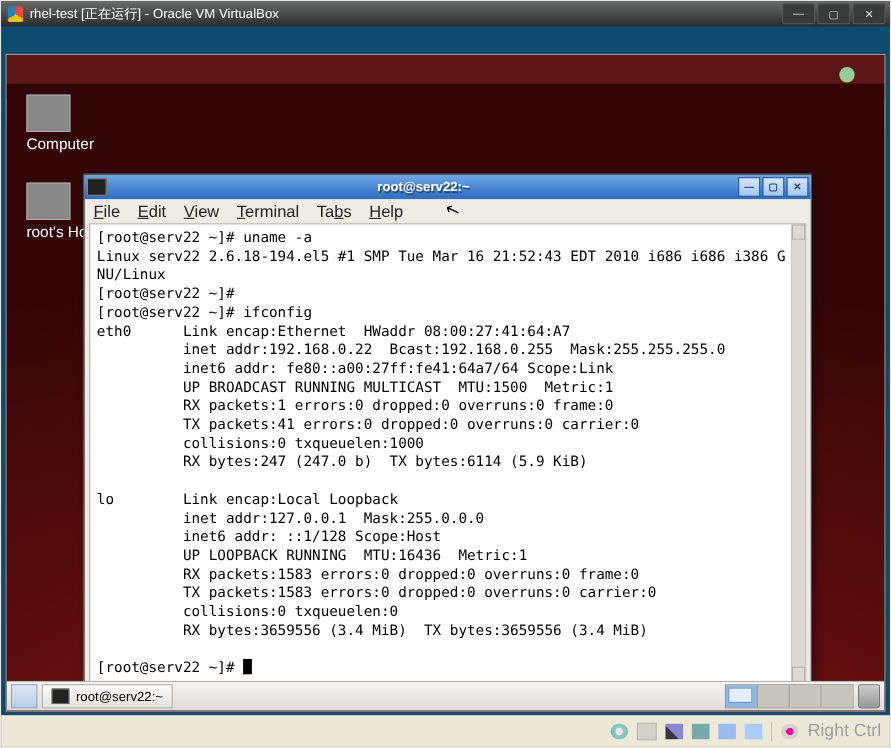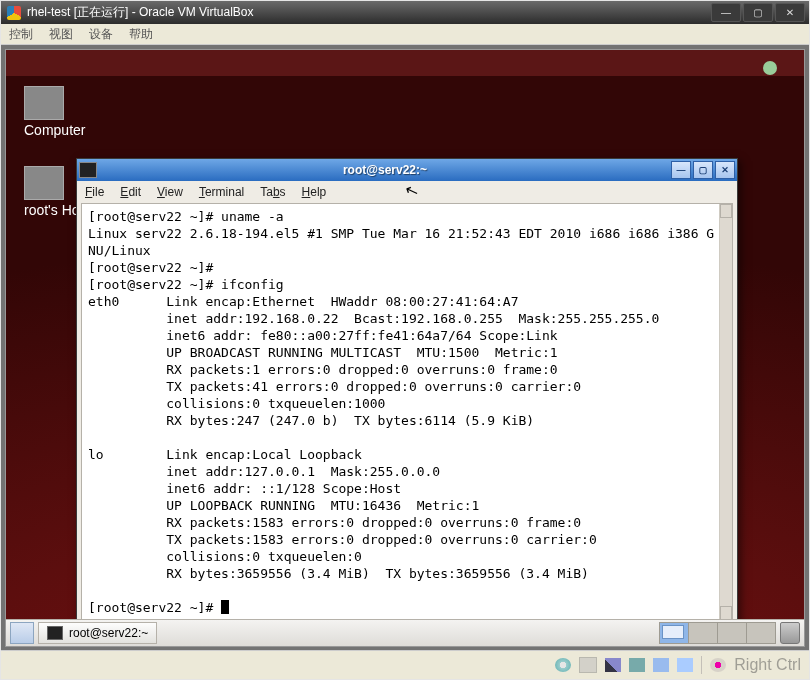--- a/index.html
+++ b/index.html
@@ -1,16 +1,16 @@
 <!DOCTYPE html>
 <html><head>
 <meta charset="utf-8">
 <style>
   html,body{margin:0;padding:0;font-family:"Tahoma","Segoe UI",sans-serif;font-size:12px;background:#fff;}
-  .vm-window{width:810px;height:680px;background:#737373;position:relative;overflow:hidden;border:1px solid #e5e5e5;box-sizing:border-box;}
+  .vm-window{width:810px;height:680px;background:#0c4a6e;position:relative;overflow:hidden;border:1px solid #e5e5e5;box-sizing:border-box;}
 
   
   .vb-titlebar{height:23px;background:linear-gradient(#6a6a6a,#2c2c2c);display:flex;align-items:center;color:#fff;padding-left:6px;font-size:12px;}
   .vb-titlebar .cube{width:14px;height:14px;display:inline-block;margin-right:6px;
     background:conic-gradient(#e74c3c 0 33%,#f1c40f 33% 66%,#2980b9 66% 100%);border-radius:2px;}
   .vb-title-txt{flex:1;white-space:nowrap;overflow:hidden;}
   .vb-winbtns{display:flex;gap:2px;margin-right:4px;}
   .vb-winbtn{width:28px;height:17px;background:#3a3a3a;border:1px solid #555;color:#ddd;display:flex;align-items:center;justify-content:center;font-size:10px;border-radius:2px;cursor:pointer;}
   .vb-winbtn.cls{background:#3a3a3a;}
 
@@ -50,21 +50,21 @@
   .gbottom .pager .ws.active{background:#8fb6e8;position:relative;}
   .gbottom .pager .ws.active:after{content:"";position:absolute;inset:2px 4px 4px 2px;background:#e6eefb;border:1px solid #6b93c6;}
   .gbottom .trash{width:18px;height:20px;margin-left:4px;background:linear-gradient(#ccc,#999);border:1px solid #777;border-radius:2px 2px 3px 3px;}
 
   
   .term-win{position:absolute;left:70px;top:82px;width:660px;background:#efece5;border:1px solid #3a3a3a;box-shadow:3px 3px 8px rgba(0,0,0,.5);}
   .term-title{height:22px;background:linear-gradient(#6ea7e6,#2a6cc0);display:flex;align-items:center;color:#fff;font-weight:bold;font-size:12px;padding:0 2px;}
   .term-title .t-icon{width:16px;height:14px;background:#222;border:1px solid #888;margin-right:4px;}
   .term-title .t-text{flex:1;text-align:center;text-shadow:1px 1px 1px rgba(0,0,0,.5);}
   .term-title .wbtn{width:18px;height:16px;background:linear-gradient(#d7e6fb,#a7c5ef);border:1px solid #2d5fa6;margin-left:2px;display:flex;align-items:center;justify-content:center;font-size:9px;color:#1a3e74;}
-  .term-menu{height:22px;display:flex;align-items:center;padding:0 8px;font-size:12px;color:#222;gap:4px;}
+  .term-menu{height:22px;display:flex;align-items:center;padding:0 8px;font-size:15px;color:#222;gap:4px;}
   .term-menu span{margin-right:12px;cursor:default;}
   .term-menu span u{text-decoration:underline;}
   .term-body{background:#fff;margin:0 4px 4px 4px;border:1px solid #b5b1a9;position:relative;}
   .term-pre{font-family:"DejaVu Sans Mono","Menlo","Consolas",monospace;font-size:13px;line-height:17px;color:#000;padding:4px 6px;white-space:pre;margin:0;min-height:395px;}
   .cursor-block{display:inline-block;width:8px;height:14px;background:#000;vertical-align:-2px;}
   .term-scroll{position:absolute;top:0;right:0;bottom:0;width:12px;background:#efece5;border-left:1px solid #cfcbc2;}
   .term-scroll .arrow{height:12px;background:#ded9d0;border:1px solid #b5b1a9;}
   .term-scroll .track{position:absolute;top:14px;bottom:14px;left:0;right:0;background:#ded9d0;}
   .mouse-ptr{position:absolute;font-size:16px;color:#000;pointer-events:none;transform:rotate(-20deg);}
 
@@ -89,26 +89,20 @@
   <div class="vb-titlebar">
     <span class="cube"></span>
     <span class="vb-title-txt">rhel-test [正在运行] - Oracle VM VirtualBox</span>
     <div class="vb-winbtns">
       <div class="vb-winbtn">—</div>
       <div class="vb-winbtn">▢</div>
       <div class="vb-winbtn cls">✕</div>
     </div>
   </div>
 
-  <div class="vb-menubar">
-    <span>控制</span>
-    <span>视图</span>
-    <span>设备</span>
-    <span>帮助</span>
-  </div>
 
   <div class="guest">
 
     <div class="gpanel">
       <span class="hat"></span>
       <span class="gitem">Applications</span>
       <span class="gitem">Local</span>
       <span class="gitem">System</span>
       <span class="globe"></span>
       <div class="right">

